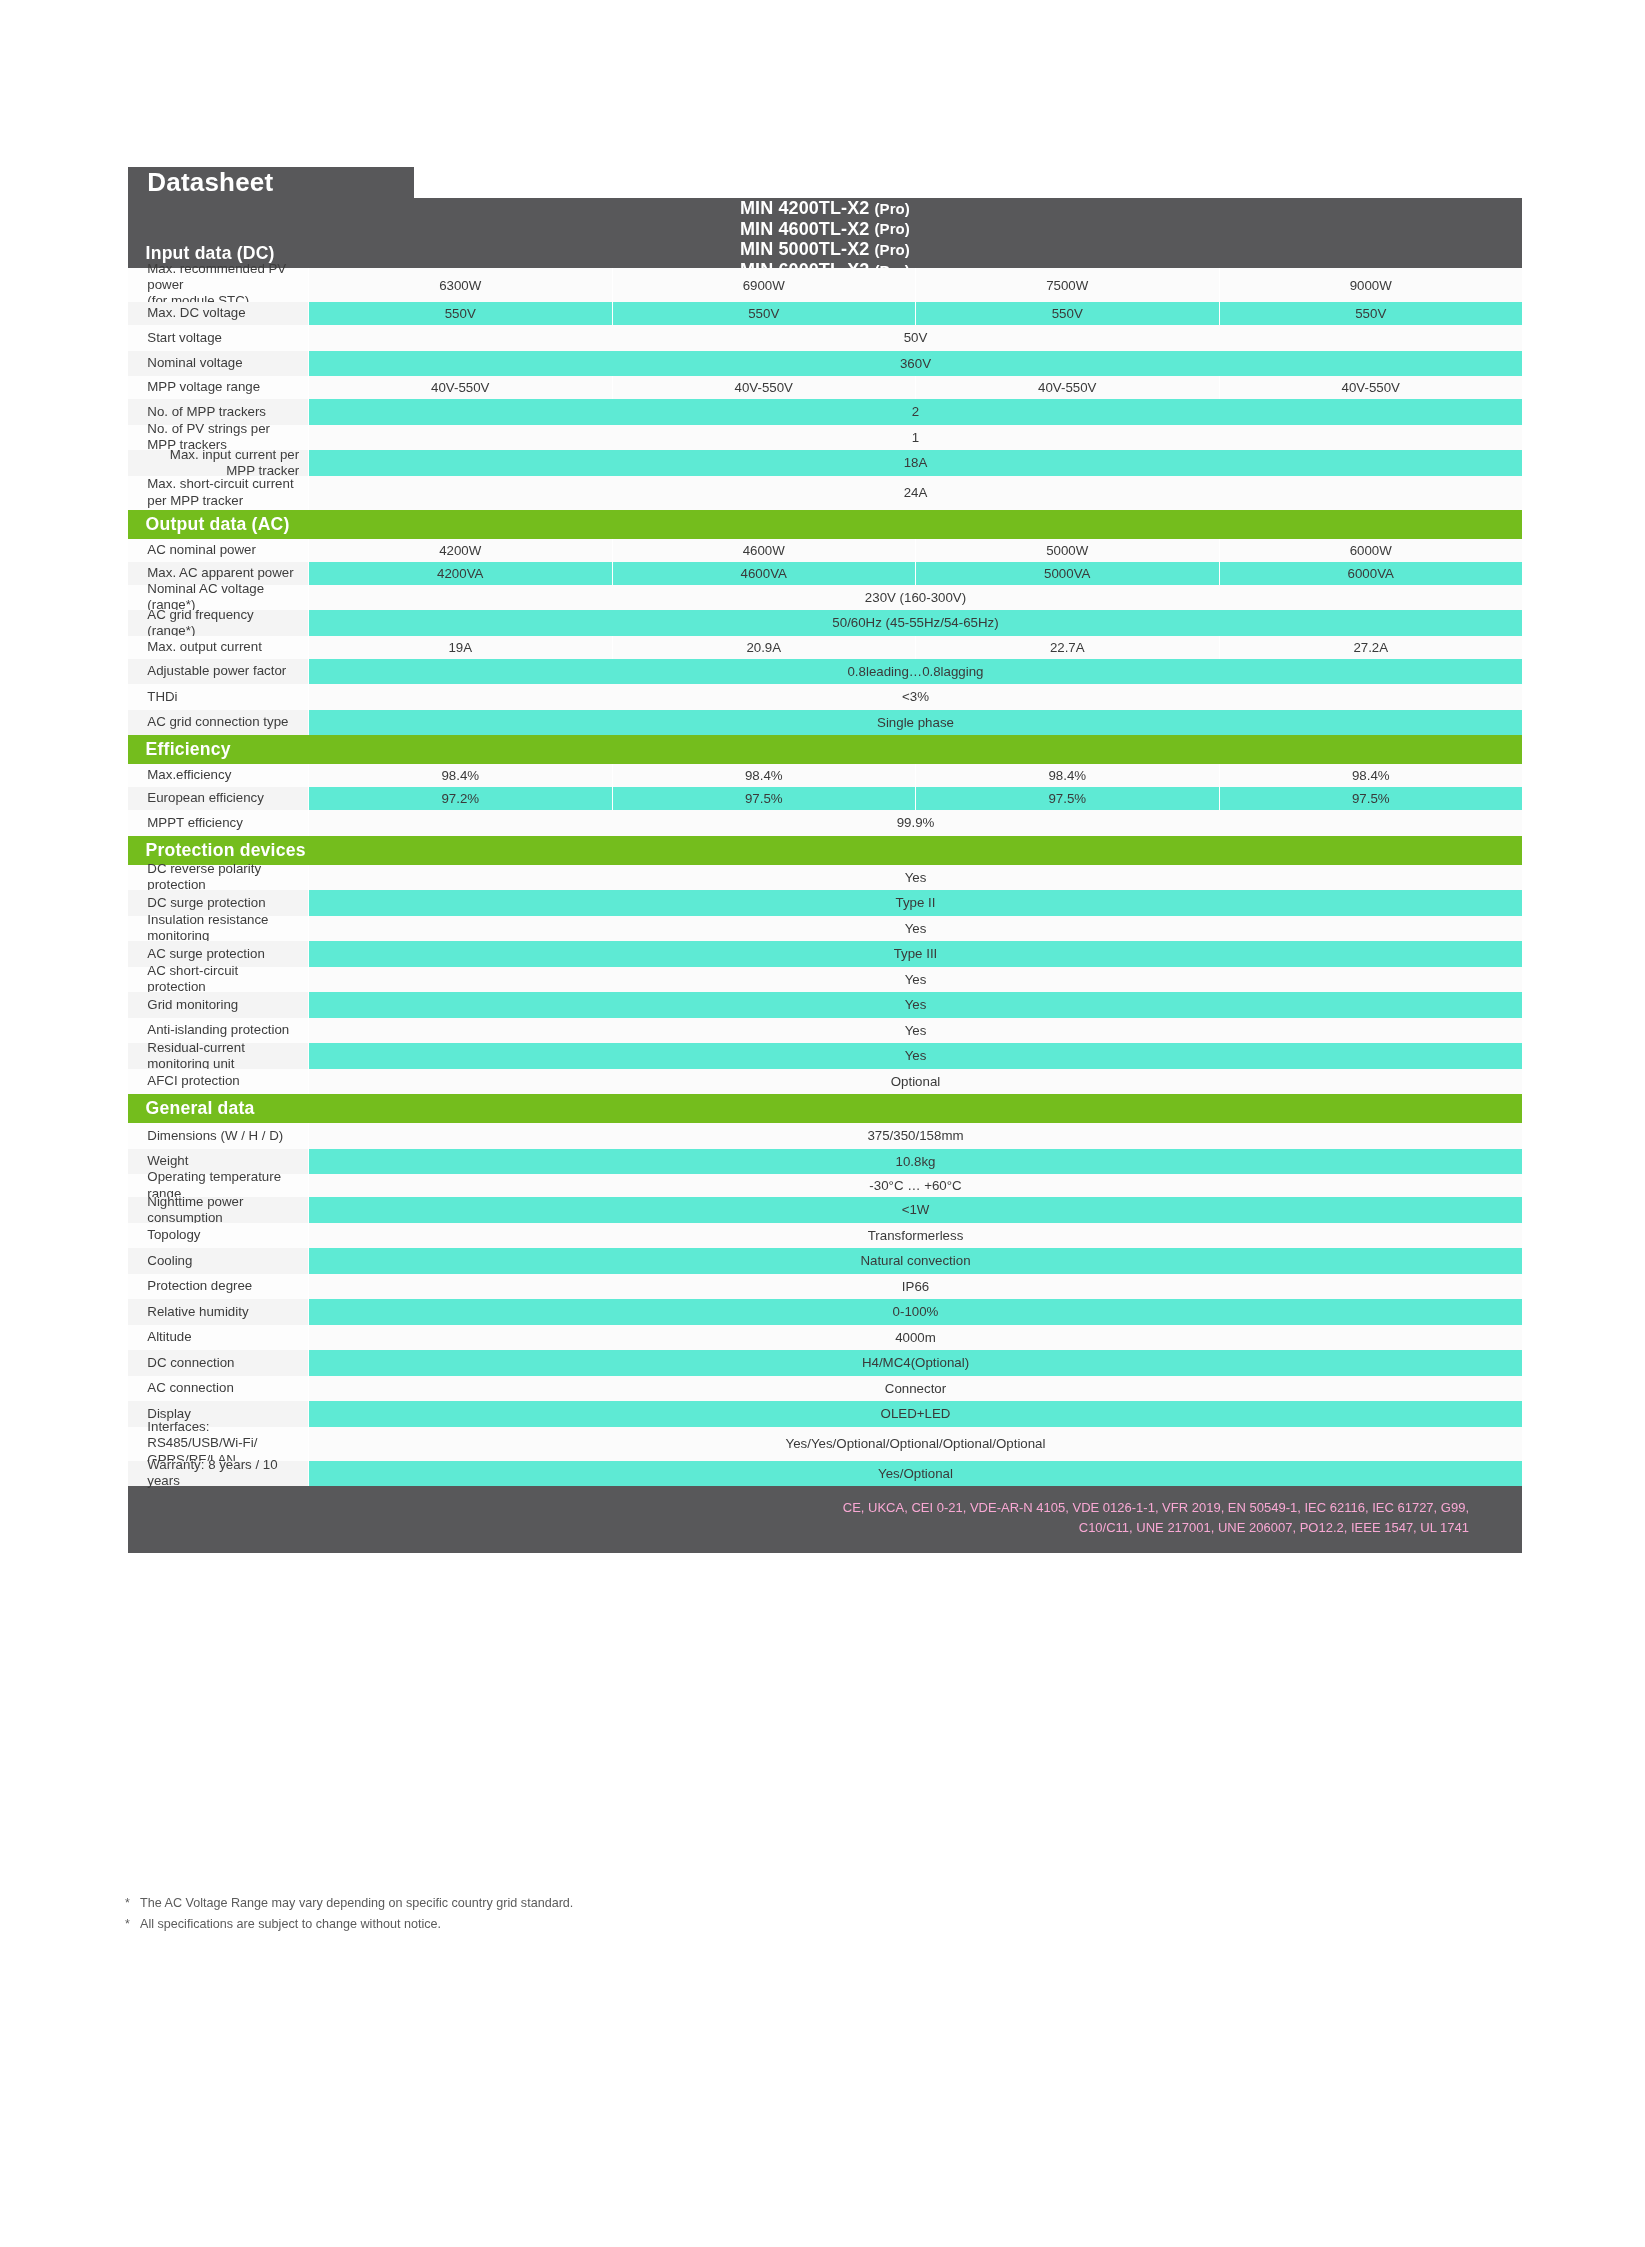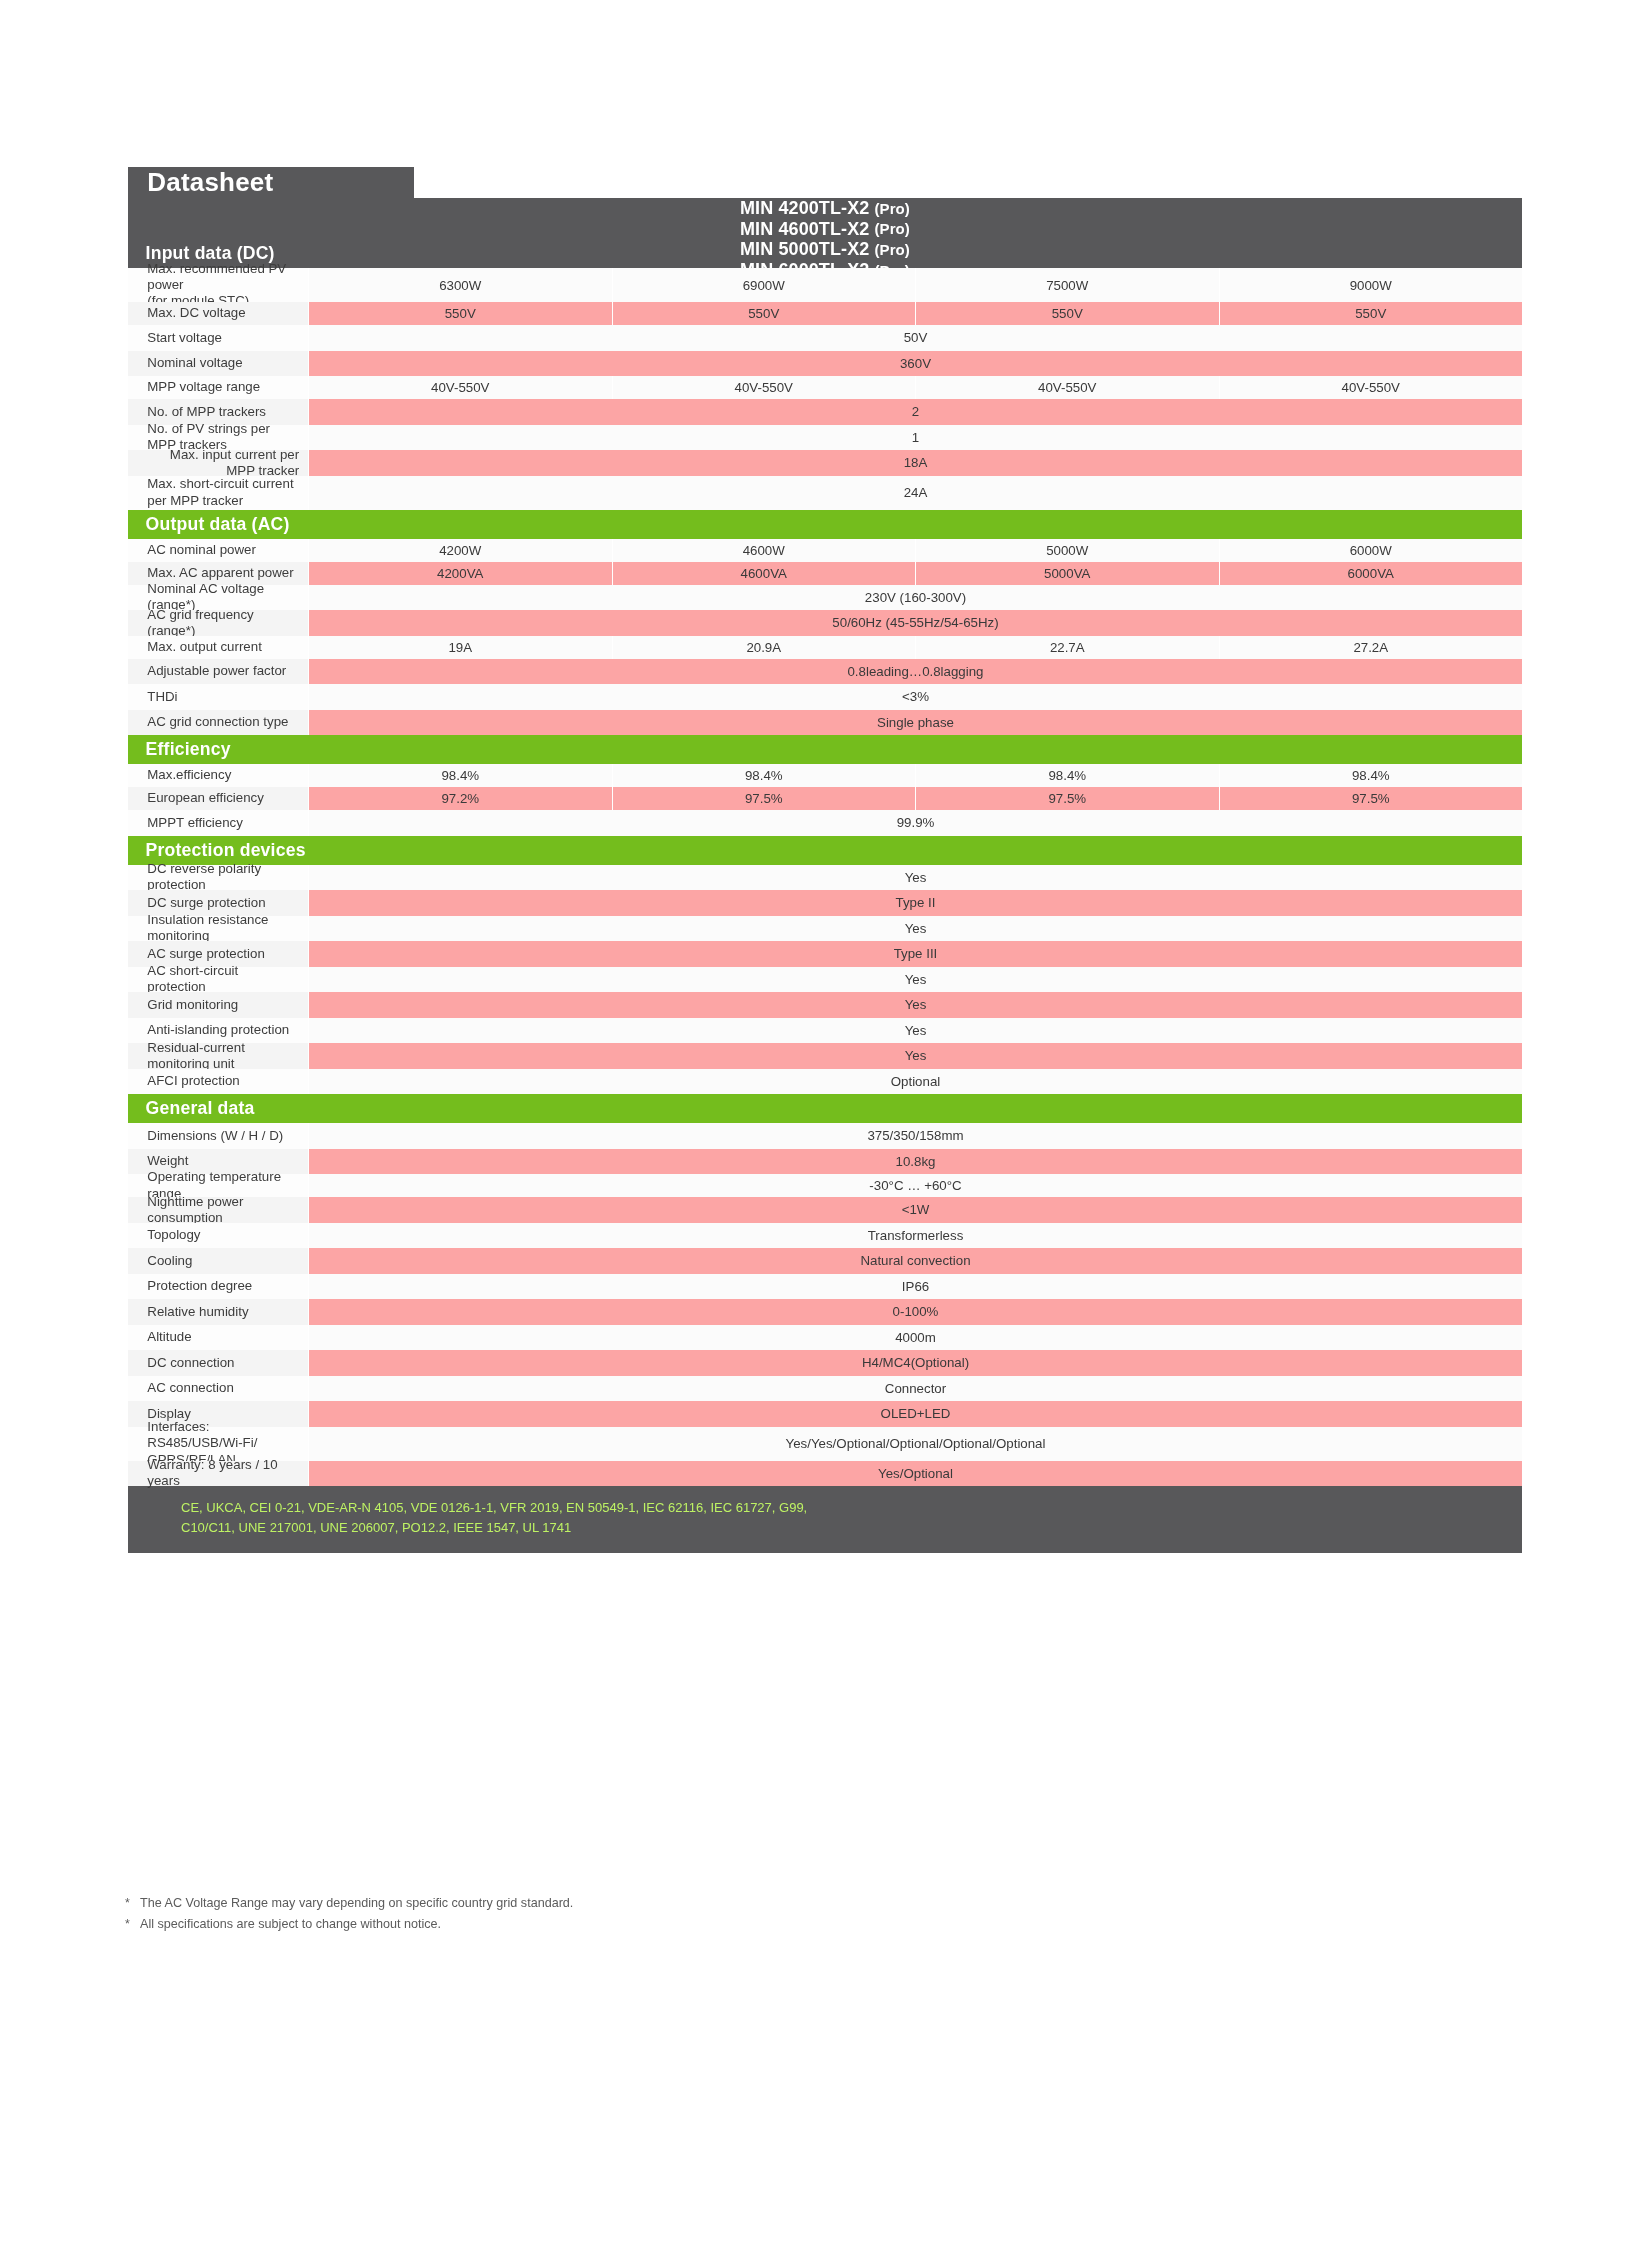--- a/index.html
+++ b/index.html
@@ -83,21 +83,21 @@
   }
 
   
   .row {
     display: flex;
     width: 100%;
     box-sizing: border-box;
     position: relative;
   }
   .row.band-a { background: #fbfbfb; }
-  .row.band-b { background: #fca5a5; }
+  .row.band-b { background: #5eead4; }
 
   .lbl {
     width: 180px;
     flex: none;
     box-sizing: border-box;
     padding: 0 8.8px 0 19.3px;
     font-size: 13.3px;
     color: #3d3d3d;
     display: flex;
     align-items: center;
@@ -133,24 +133,24 @@
   
   .vcell + .vcell { border-left: 1.8px solid #ffffff; }
   .vals.split { border-left: 1.8px solid #ffffff; }
 
   
   .vals.spanwrap { border-left: 1.8px solid #ffffff; }
 
   
   .cert {
     background: #58585a;
-    color: #bef264;
+    color: #f9a8d4;
     font-size: 13px;
     line-height: 1.55;
-    text-align: left;
+    text-align: right;
     padding: 12.3px 53px 14px 53px;
     box-sizing: border-box;
   }
 
   
   .notes {
     position: absolute;
     left: 125px;
     top: 1893px;
     width: 1053px;

